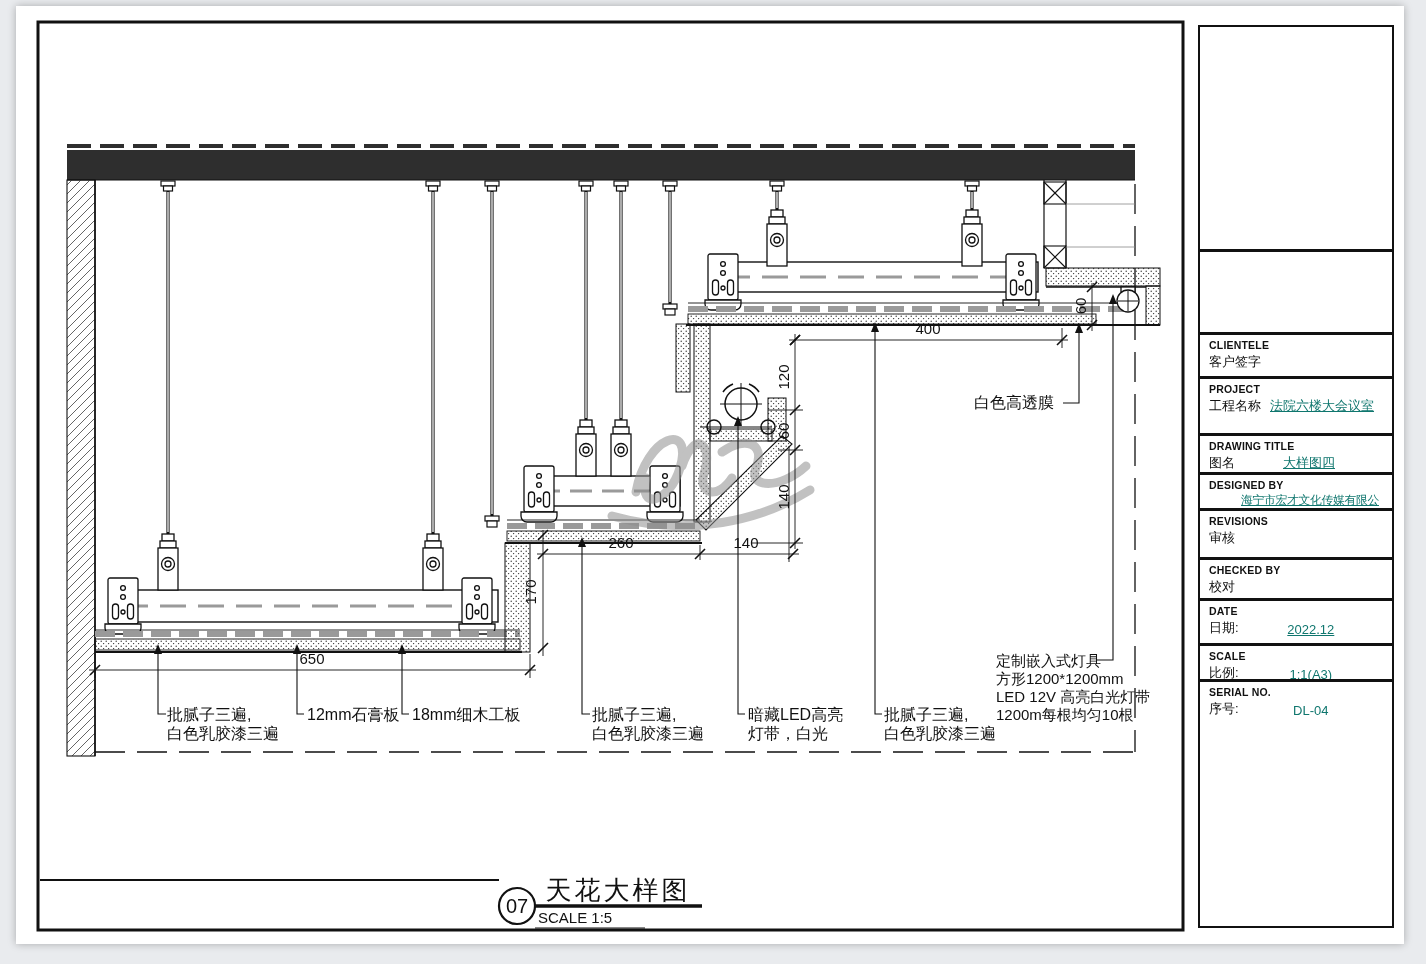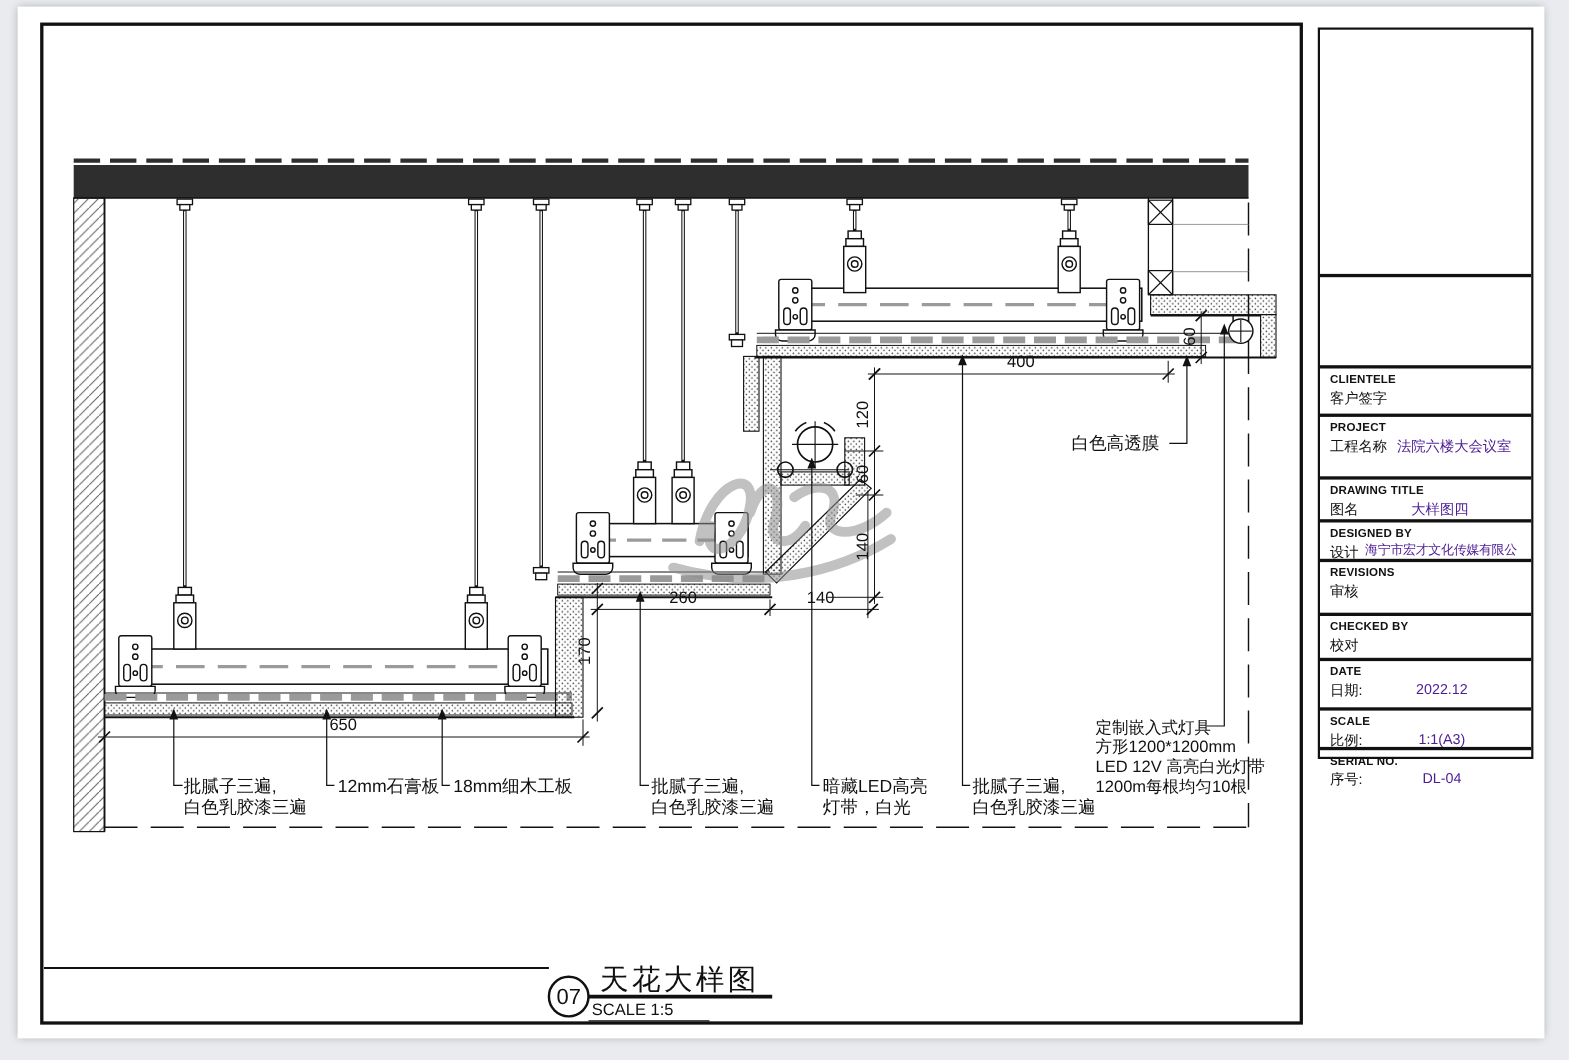--- a/index.html
+++ b/index.html
@@ -1,26 +1,26 @@
 <!DOCTYPE html>
 <html><head>
 <meta charset="utf-8">
 <style>
   html,body{margin:0;padding:0;background:#e9ebee;font-family:"Liberation Sans",sans-serif;}
   #page{position:relative;width:1426px;height:964px;background:#e9ebee;overflow:hidden;}
   #sheet{position:absolute;left:16px;top:6px;width:1388px;height:938px;background:#ffffff;box-shadow:0 0 8px rgba(0,0,0,.28);}
   #cad{position:absolute;left:0;top:0;}
   
-  #titleblock{position:absolute;left:1198px;top:25px;width:196px;height:665px;border:2px solid #111;background:#fff;box-sizing:border-box;display:flex;flex-direction:column;}
+  #titleblock{position:absolute;left:1198px;top:25px;width:196px;height:903px;border:2px solid #111;background:#fff;box-sizing:border-box;display:flex;flex-direction:column;}
   .tb-spacer{position:relative;height:305px;flex:none;}
   .tb-spacer .tb-divider{position:absolute;left:0;right:0;top:222px;border-top:3px solid #111;}
   .tb-row{flex:none;border-top:3px solid #111;padding:4px 9px 0 9px;box-sizing:border-box;overflow:hidden;}
   .tb-row .en{font-size:10.5px;font-weight:bold;color:#111;letter-spacing:.2px;}
-  .tb-row .zh-line{display:flex;align-items:flex-start;margin-top:2px;font-size:13px;color:#111;}
-  .tb-row .val{flex:1;text-align:center;font-size:13px;color:#4c1d95;}
+  .tb-row .zh-line{display:flex;align-items:flex-end;margin-top:2px;font-size:13px;color:#111;}
+  .tb-row .val{flex:1;text-align:center;font-size:13px;color:#0f766e;text-decoration:underline;}
   .tb-row.designed .zh-line{gap:6px;}
   .tb-row.designed .val{text-align:left;font-size:11.8px;letter-spacing:-.3px;}
   .h44{height:44px}.h57{height:57px}.h39{height:39px}.h36{height:36px}.h35{height:35px}
   .h41{height:41px}.h49{height:49px}.h45{height:45px}
   .tb-row.notes{flex:1;}
   
   text{font-family:"Liberation Sans",sans-serif;fill:#111;}
   .ann{font-size:16px;}
   .ann-s{font-size:15px;}
   .dim{font-size:15px;}

